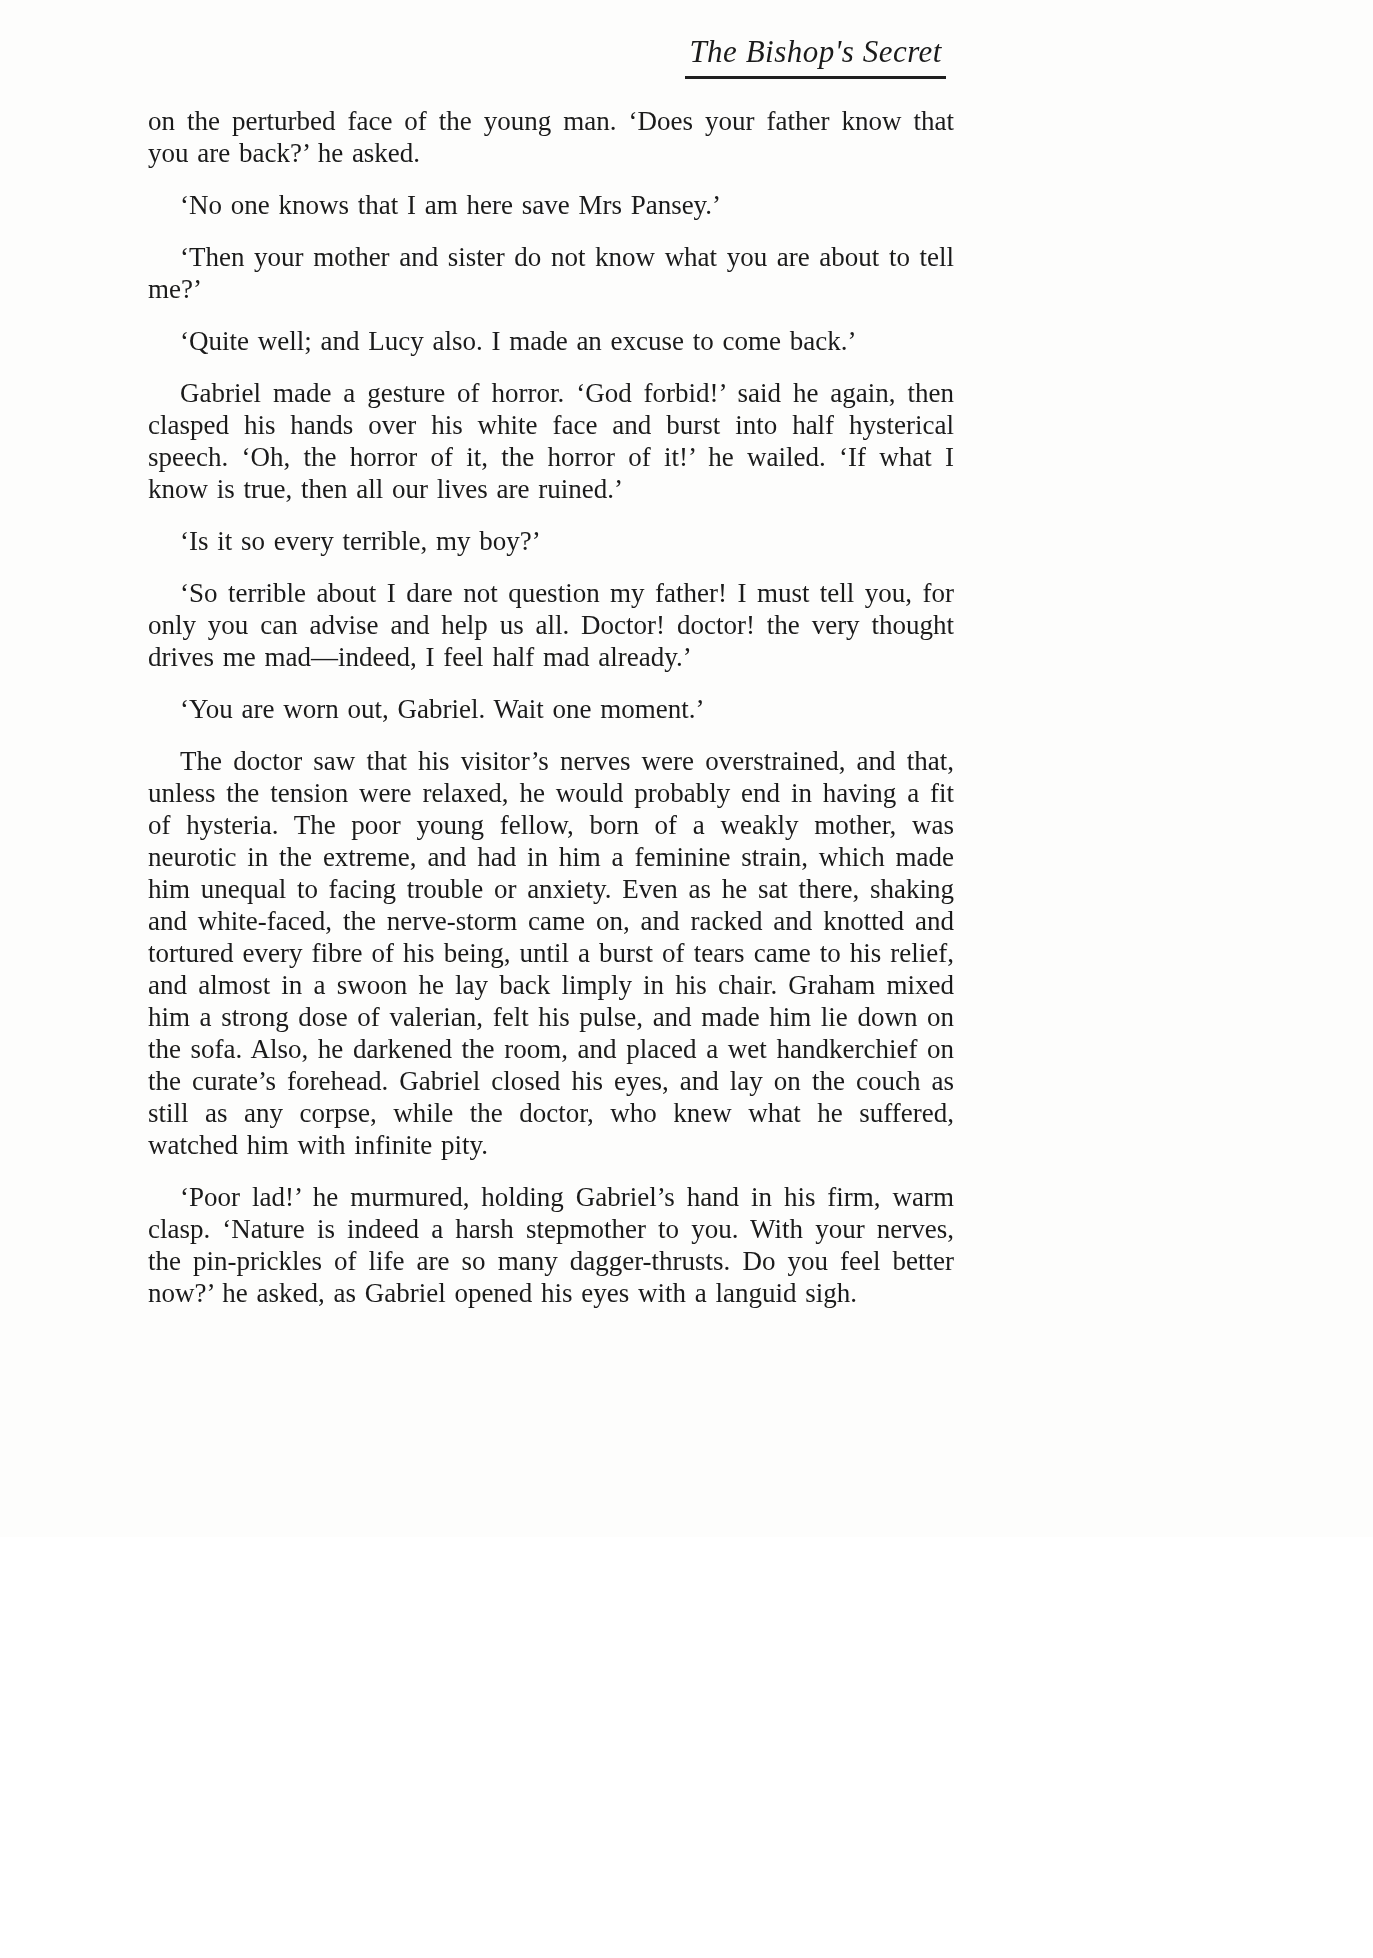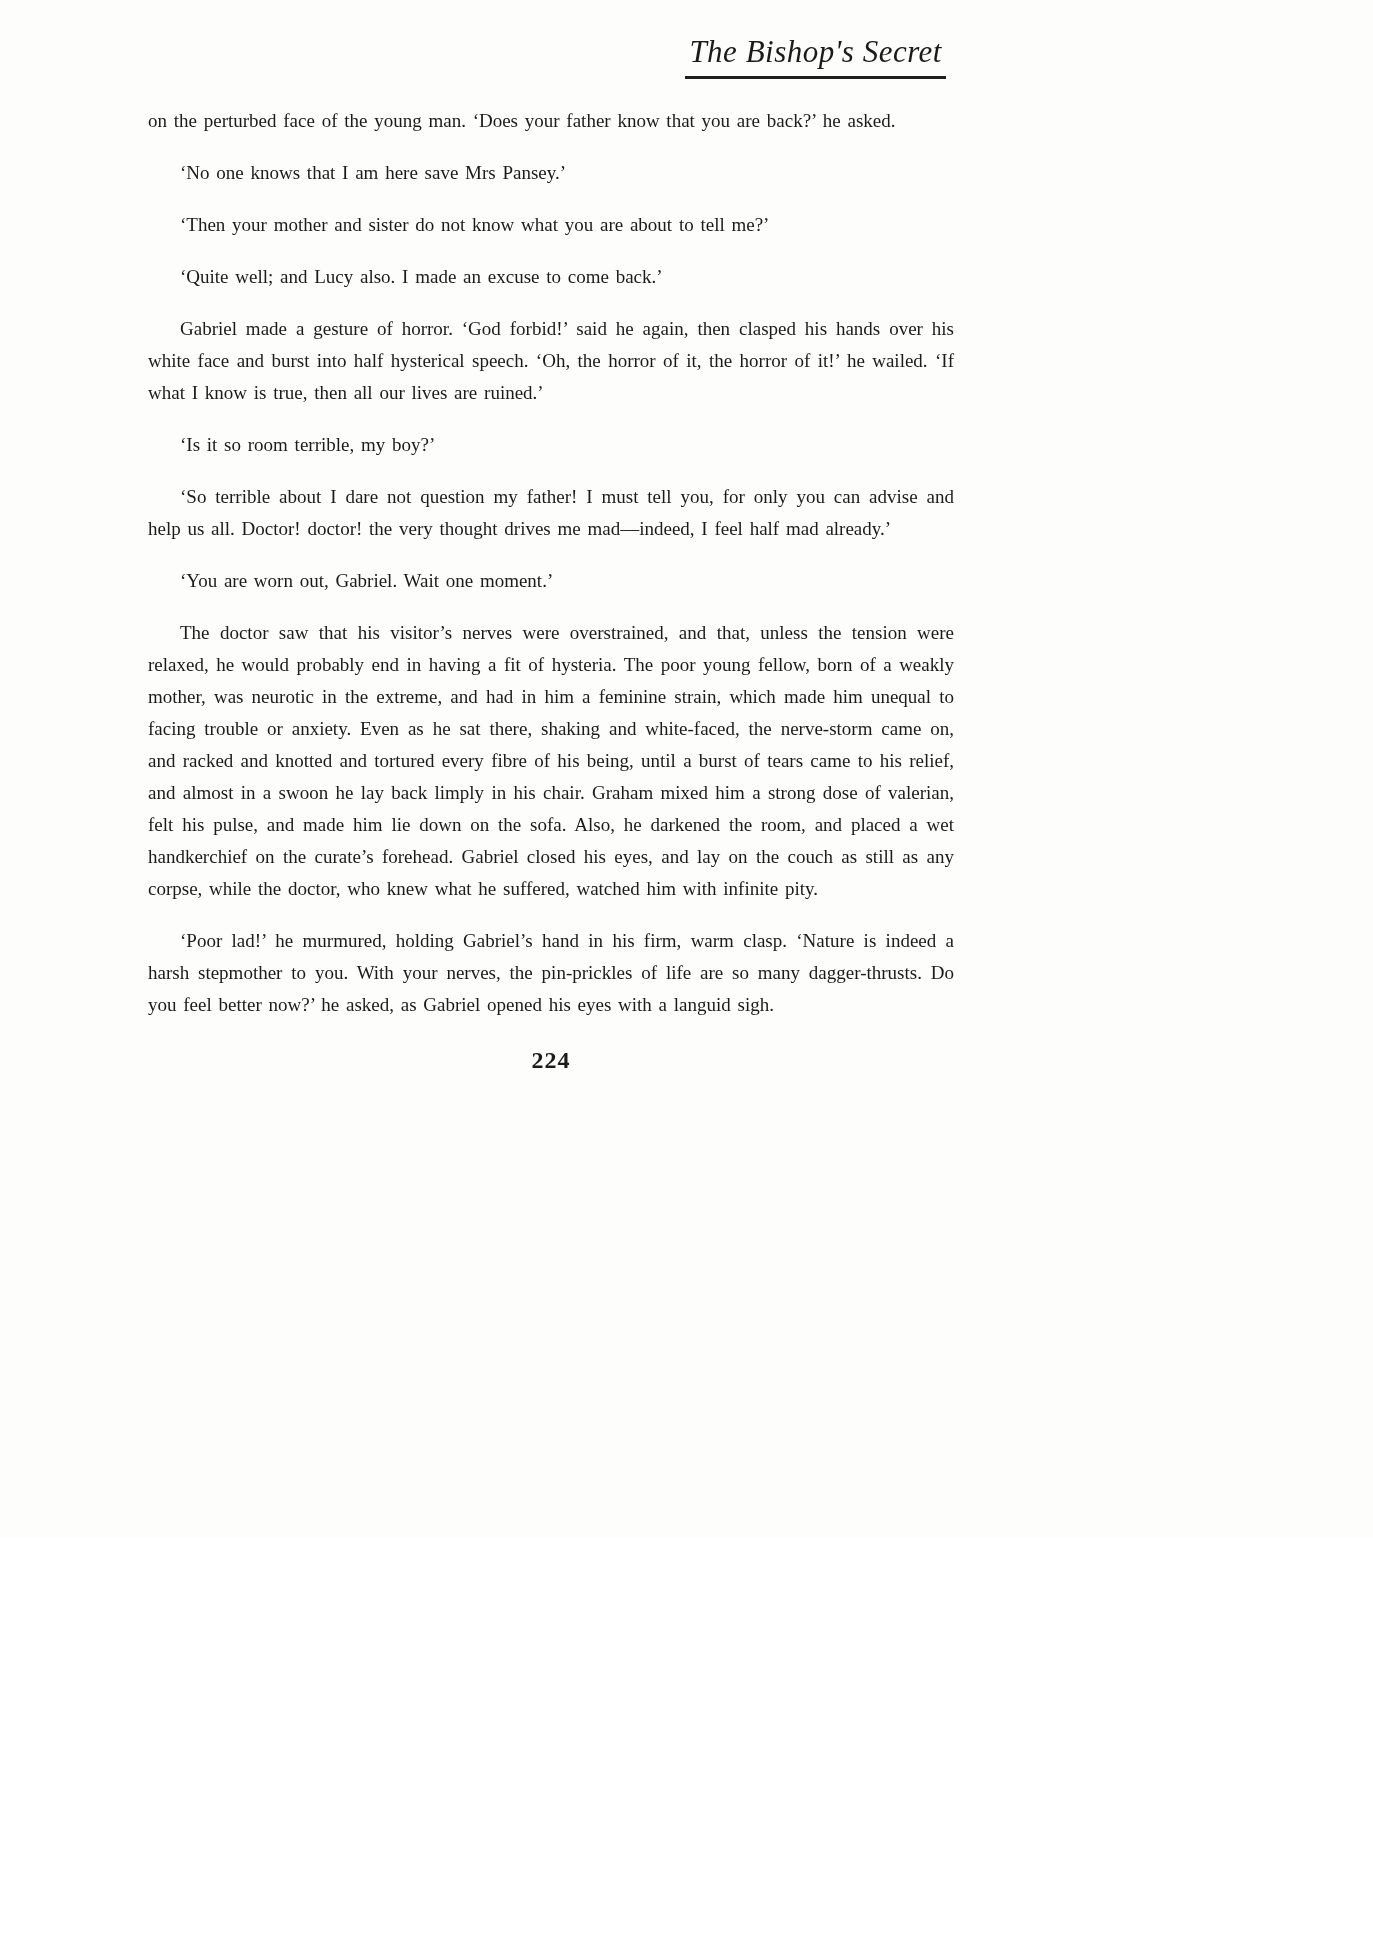--- a/index.html
+++ b/index.html
@@ -36,21 +36,21 @@
     display: inline-block;
     font-style: italic;
     font-size: 31px;
     letter-spacing: 0.5px;
     padding: 0 4px 6px 4px;
     border-bottom: 3px solid #1f1f1f;
     margin-right: 8px;
   }
   .body-text {
     margin-top: 26px;
-    font-size: 19px;
+    font-size: 27px;
     line-height: 32px;
     text-align: justify;
     word-spacing: 2px;
   }
   .body-text p {
     margin: 0;
     padding: 0;
   }
   .body-text p.indent {
     text-indent: 32px;
@@ -73,23 +73,22 @@
     <div class="running-header">
       <span class="header-inner">The Bishop's Secret</span>
     </div>
 
     <div class="body-text">
       <p>on the perturbed face of the young man. ‘Does your father know that you are back?’ he asked.</p>
       <p class="indent">‘No one knows that I am here save Mrs Pansey.’</p>
       <p class="indent">‘Then your mother and sister do not know what you are about to tell me?’</p>
       <p class="indent">‘Quite well; and Lucy also. I made an excuse to come back.’</p>
       <p class="indent">Gabriel made a gesture of horror. ‘God forbid!’ said he again, then clasped his hands over his white face and burst into half hysterical speech. ‘Oh, the horror of it, the horror of it!’ he wailed. ‘If what I know is true, then all our lives are ruined.’</p>
-      <p class="indent">‘Is it so room terrible, my boy?’</p>
+      <p class="indent">‘Is it so every terrible, my boy?’</p>
       <p class="indent">‘So terrible about I dare not question my father! I must tell you, for only you can advise and help us all. Doctor! doctor! the very thought drives me mad—indeed, I feel half mad already.’</p>
       <p class="indent">‘You are worn out, Gabriel. Wait one moment.’</p>
       <p class="indent">The doctor saw that his visitor’s nerves were overstrained, and that, unless the tension were relaxed, he would probably end in having a fit of hysteria. The poor young fellow, born of a weakly mother, was neurotic in the extreme, and had in him a feminine strain, which made him unequal to facing trouble or anxiety. Even as he sat there, shaking and white-faced, the nerve-storm came on, and racked and knotted and tortured every fibre of his being, until a burst of tears came to his relief, and almost in a swoon he lay back limply in his chair. Graham mixed him a strong dose of valerian, felt his pulse, and made him lie down on the sofa. Also, he darkened the room, and placed a wet handkerchief on the curate’s forehead. Gabriel closed his eyes, and lay on the couch as still as any corpse, while the doctor, who knew what he suffered, watched him with infinite pity.</p>
       <p class="indent">‘Poor lad!’ he murmured, holding Gabriel’s hand in his firm, warm clasp. ‘Nature is indeed a harsh stepmother to you. With your nerves, the pin-prickles of life are so many dagger-thrusts. Do you feel better now?’ he asked, as Gabriel opened his eyes with a languid sigh.</p>
     </div>
 
-    <div class="page-number">224</div>
 
   </div>
 </div>
 
 </body></html>

